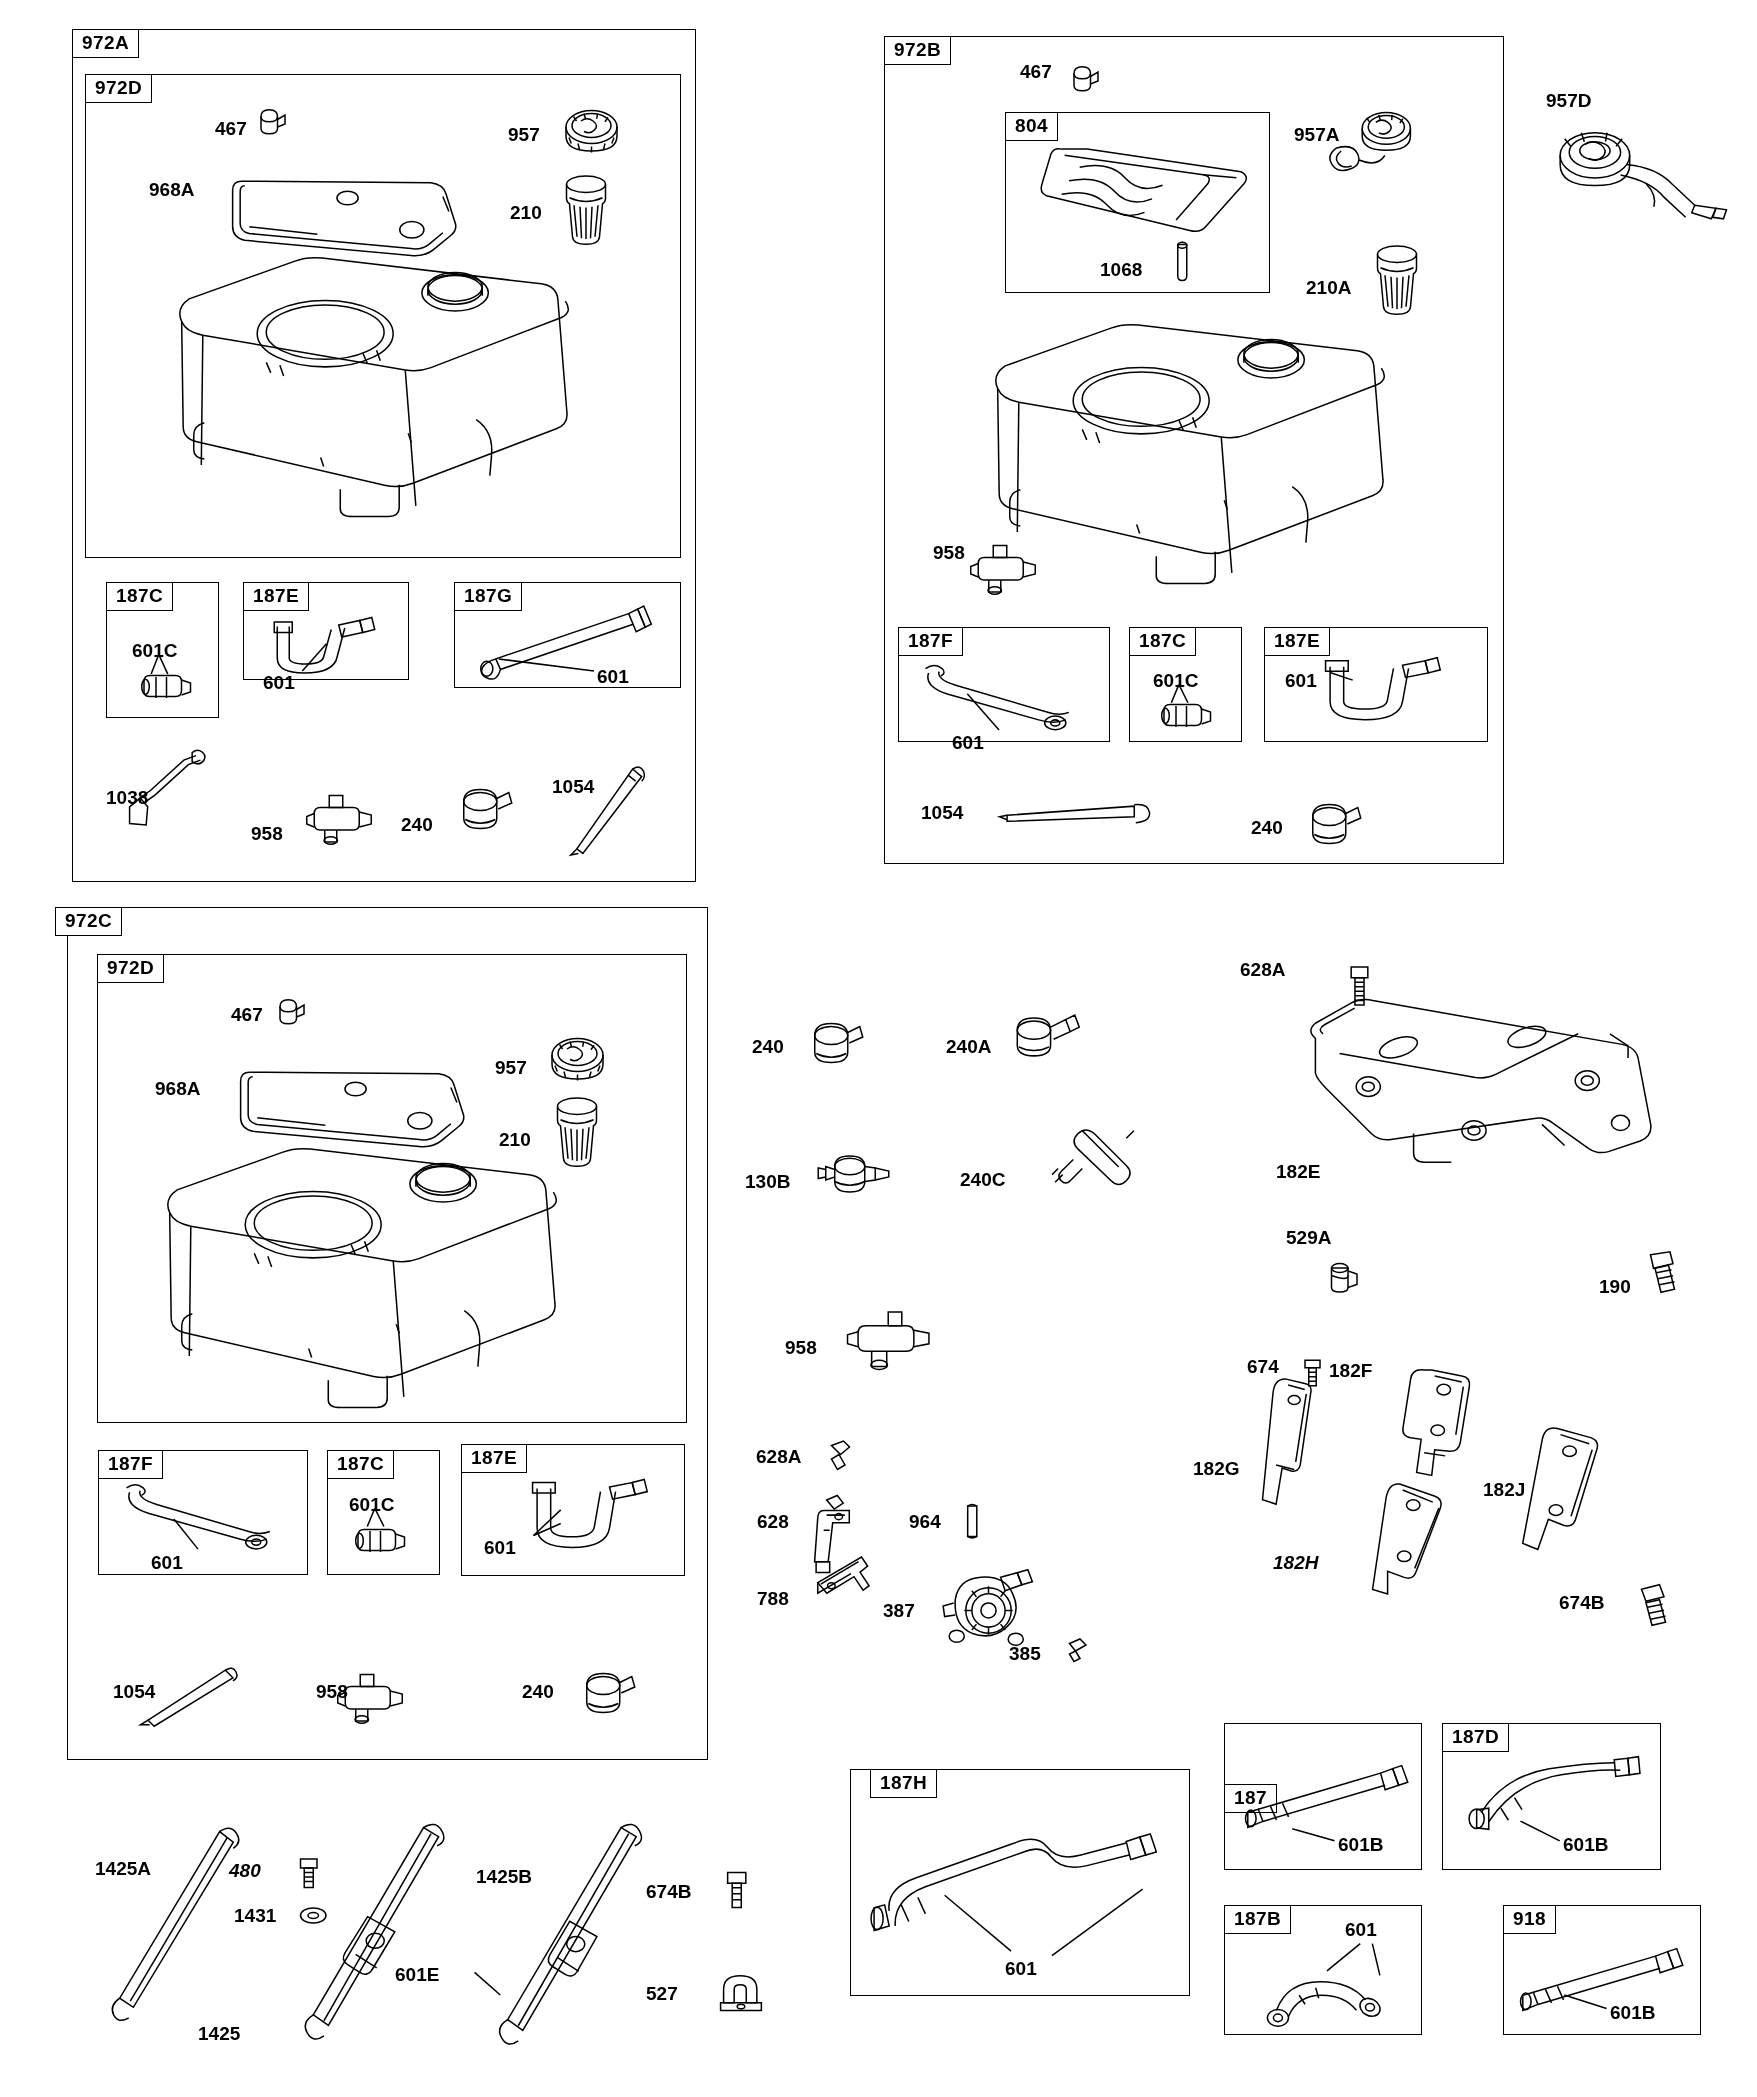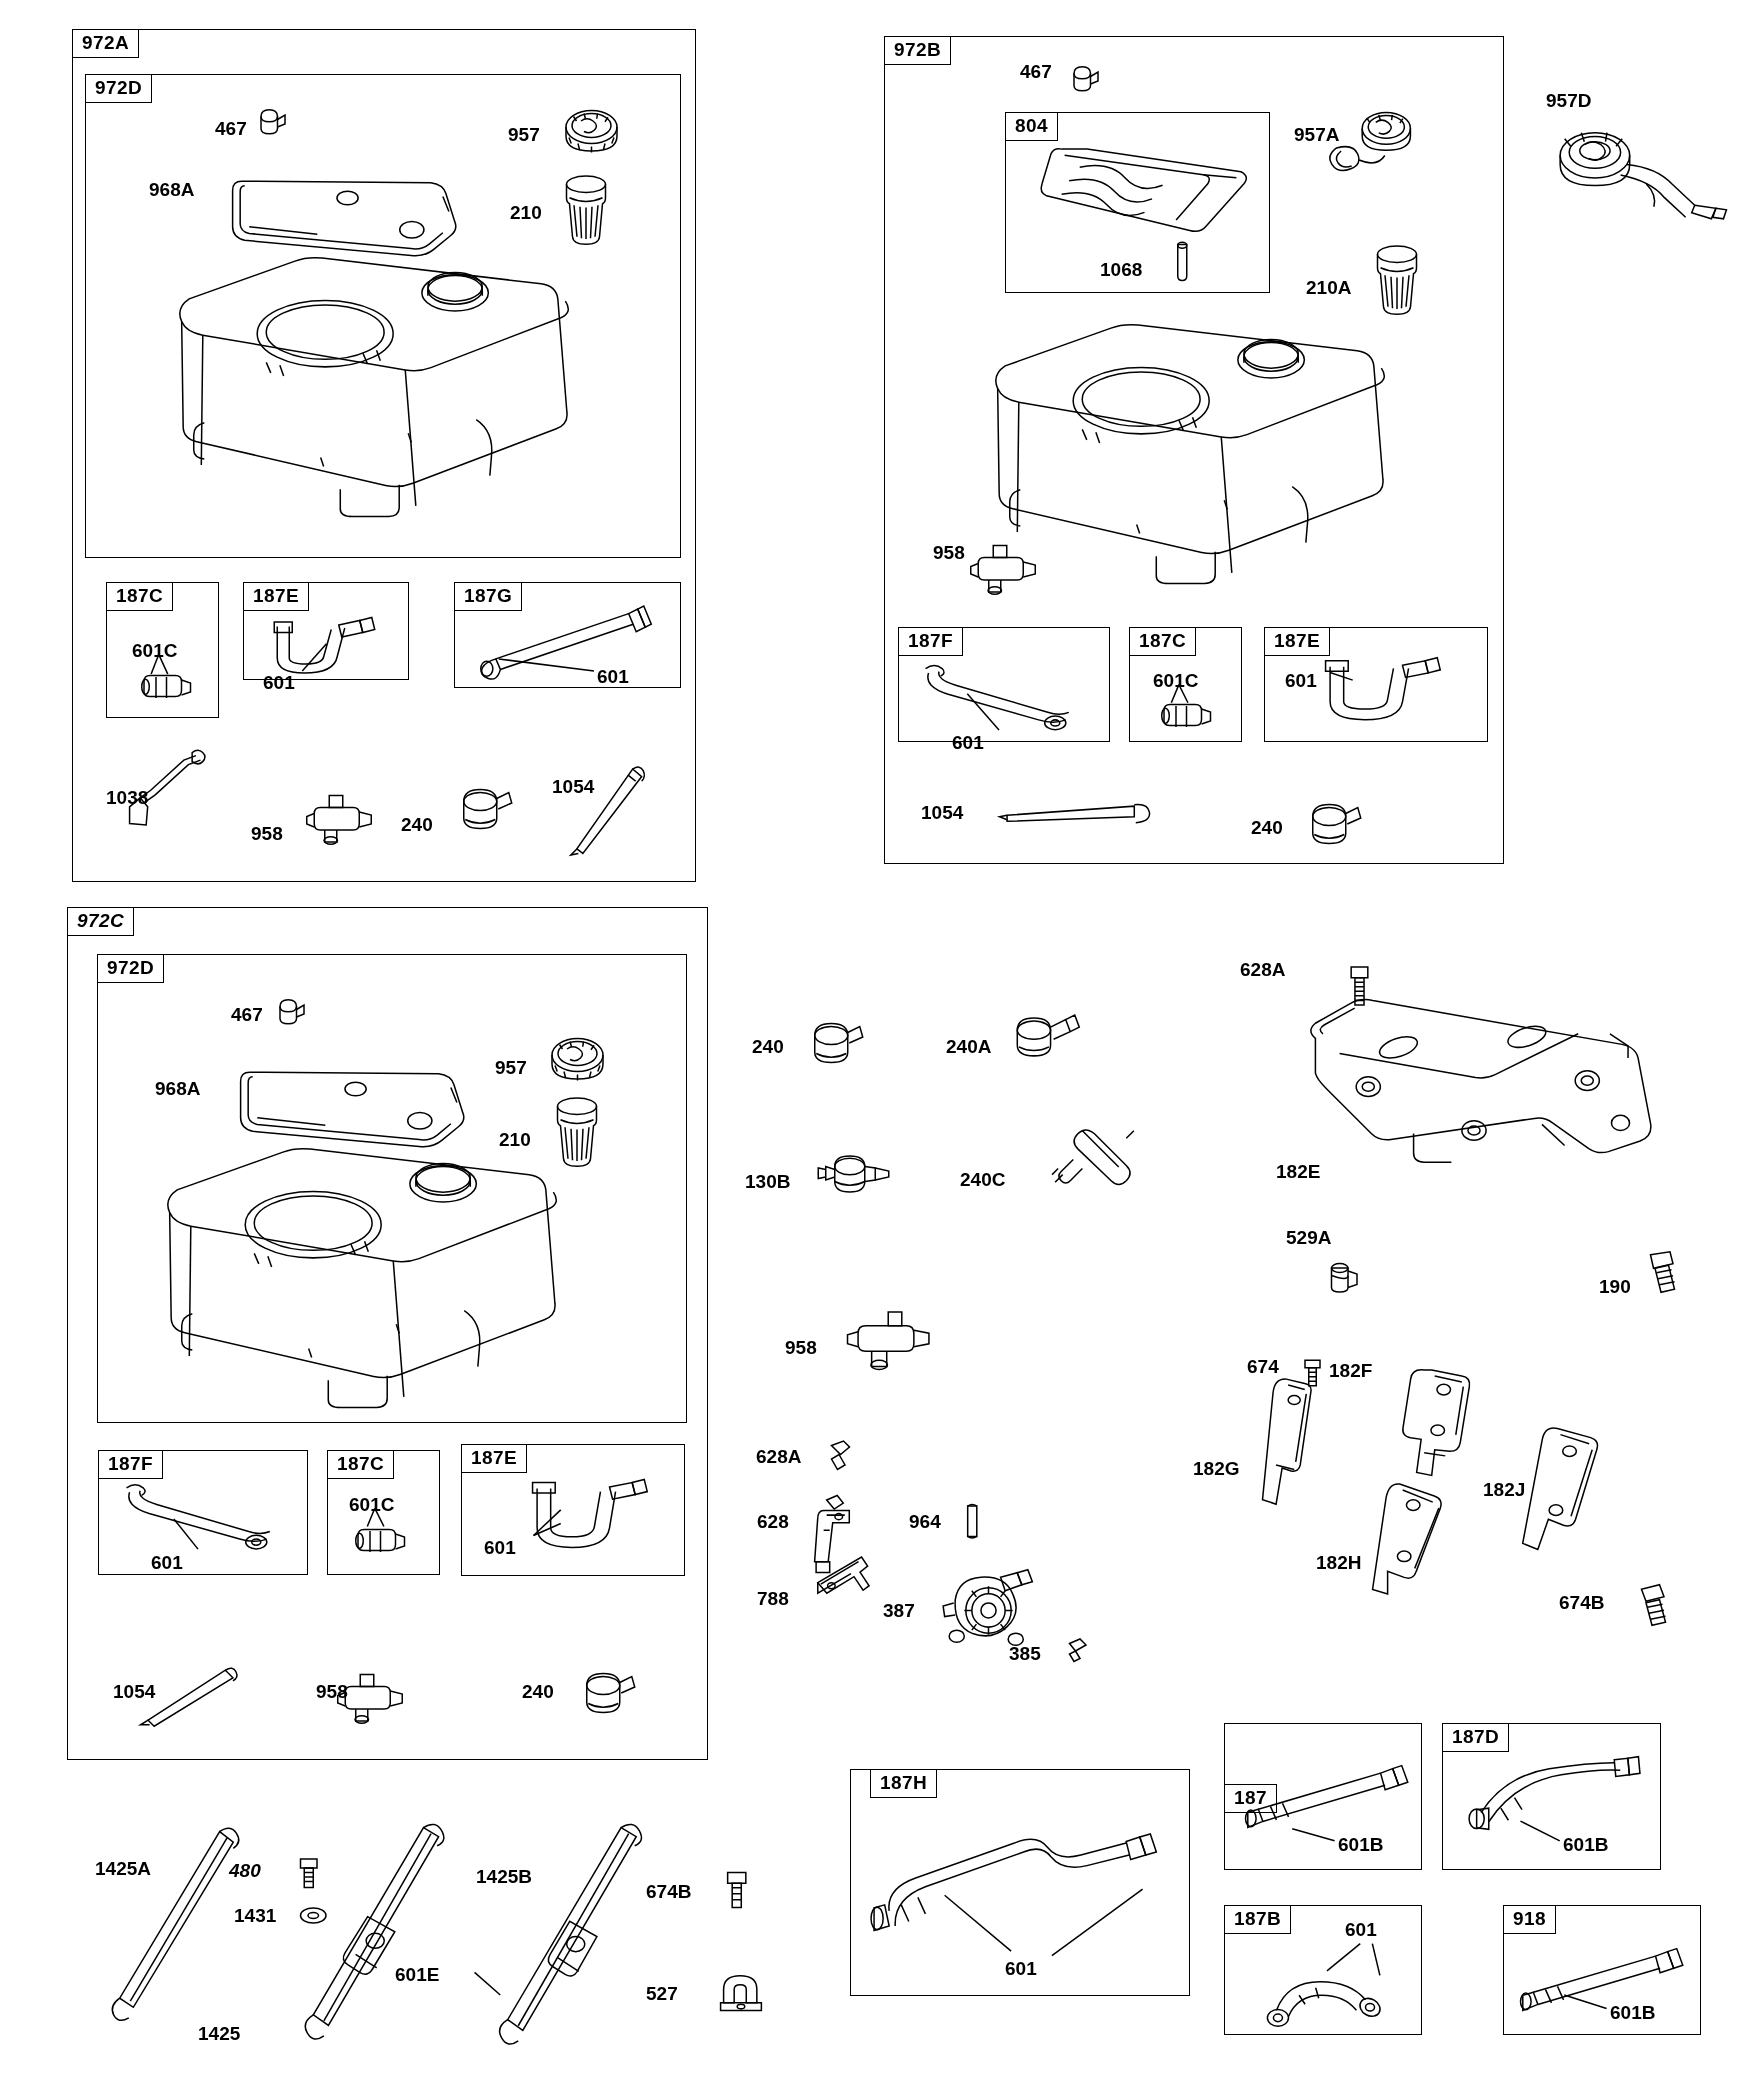--- a/index.html
+++ b/index.html
@@ -386,21 +386,21 @@
       <path class="ln" d="M30 18 l8 10 M52 10 l4 12 M86 10 l-2 12 M106 18 l-8 10"></path>
       <path class="ln" d="M112 52 q40 4 60 26 l30 28"></path>
       <path class="ln" d="M104 66 q40 8 58 30 l28 26"></path>
       <path class="ln" d="M202 106 l28 4 l-6 14 l-26 -8z"></path>
       <path class="ln" d="M230 110 l14 2 l-4 12 l-14 -2z"></path>
       <path class="ln" d="M138 78 q14 14 10 30"></path>
     </svg>
   </div>
 
   <div class="box" style="left:67px; top:907px; width:641px; height:853px;"></div>
-  <div class="corner-label" style="left:67px; top:907px;font-style:italic;">972C</div>
+  <div class="corner-label" style="left:55px; top:907px;">972C</div>
 
   <div class="box" style="left:97px; top:954px; width:590px; height:469px;"></div>
   <div class="corner-label" style="left:97px; top:954px;">972D</div>
 
   <div class="part" style="left:268px; top:990px;">
     <svg width="45" height="45" viewBox="0 0 60 60">
       <path class="ln" d="M16 22 q0-9 11-9 q11 0 11 9 l0 16 q0 7-11 7 q-11 0-11-7 z"></path>
       <path class="ln" d="M16 22 q0 7 11 7 q11 0 11-7"></path>
       <path class="ln" d="M38 26 l10-6 l0 12 l-10 4"></path>
     </svg>
@@ -748,21 +748,21 @@
   <div class="part" style="left:1512px; top:1421px;">
     <svg width="106" height="136" viewBox="0 0 140 180">
       <path class="ln" d="M60 10 l44 12 q12 4 8 16 l-28 92 q-4 12-16 8 l-20-8 l-14 40 l-20-8 l26-138 q4-18 20-14z"></path>
       <path class="ln" d="M64 18 l38 12"></path>
       <ellipse class="ln" cx="76" cy="40" rx="9" ry="7"></ellipse>
       <ellipse class="ln" cx="58" cy="118" rx="9" ry="7"></ellipse>
       <path class="ln" d="M106 38 l-28 88"></path>
     </svg>
   </div>
 
-  <div class="lbl" style="left:1316px; top:1553px;">182H</div>
+  <div class="lbl" style="left:1273px; top:1553px;font-style:italic;">182H</div>
   <div class="part" style="left:1374px; top:1475px;">
     <svg width="98" height="128" viewBox="0 0 130 170">
       <path class="ln" d="M34 12 l46 16 q12 4 8 16 l-32 84 q-4 12-16 8 l-22-8 l0 30 l-20-6 l18-122 q4-20 18-18z"></path>
       <path class="ln" d="M38 20 l40 16"></path>
       <ellipse class="ln" cx="52" cy="40" rx="9" ry="7"></ellipse>
       <ellipse class="ln" cx="40" cy="108" rx="9" ry="7"></ellipse>
       <path class="ln" d="M86 44 l-32 80"></path>
     </svg>
   </div>
 

